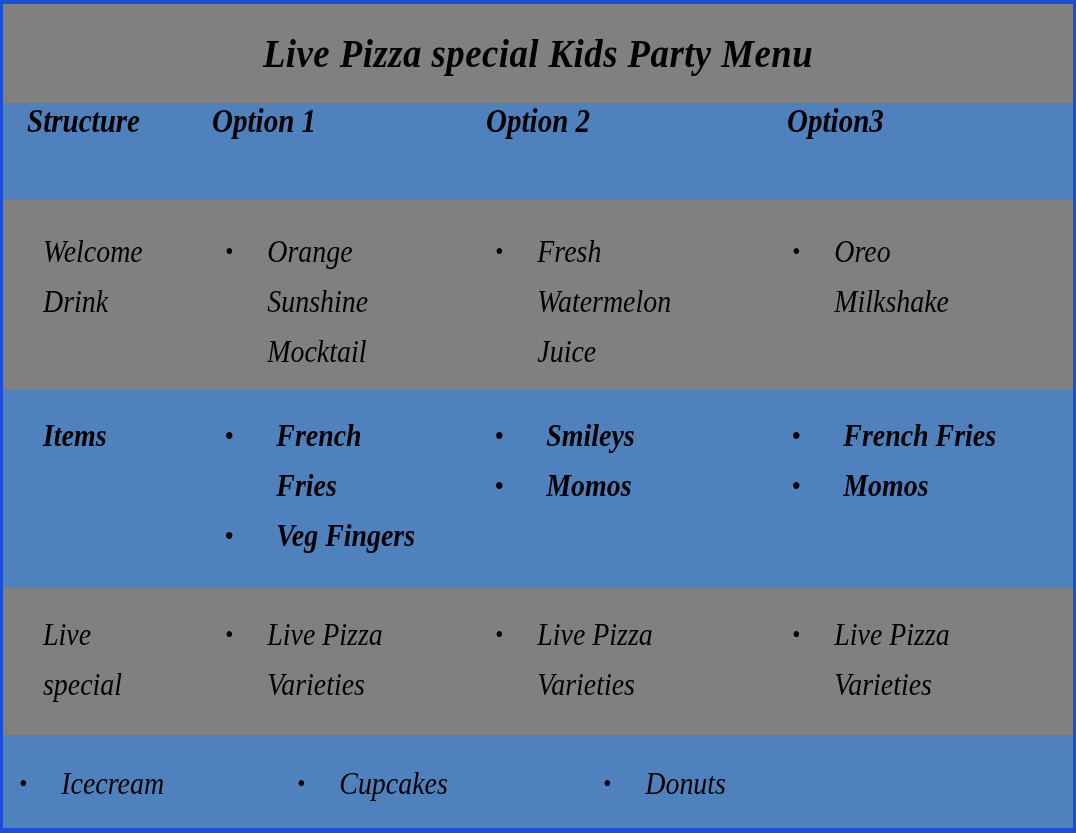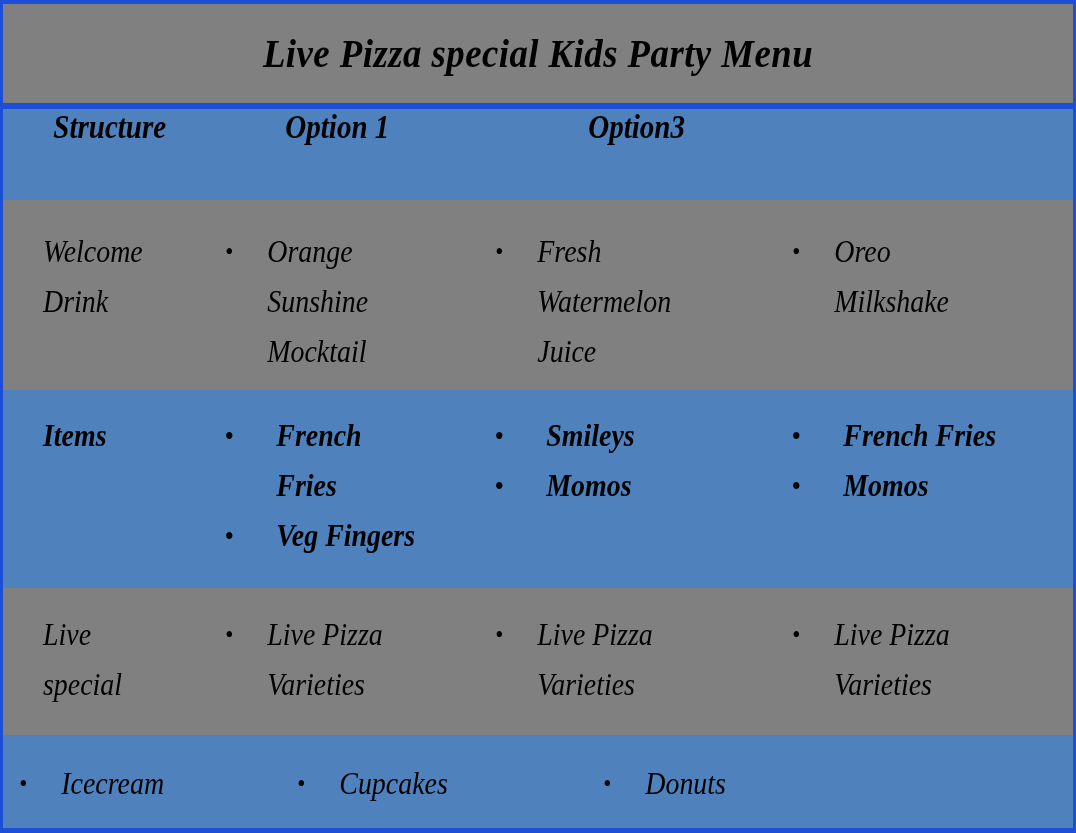--- a/index.html
+++ b/index.html
@@ -43,24 +43,23 @@
     font-style: italic;
     color: #000;
     letter-spacing: 0.5px;
     font-family: "Liberation Serif", "DejaVu Serif", serif;
     white-space: nowrap;
     transform: scaleX(0.92);
   }
 
   
   #header-row {
-    top: 109px;
+    top: 103px;
     height: 97px;
     align-items: center;
-    text-align: center;
   }
   .th {
     font-size: 33px;
     font-weight: bold;
     font-style: italic;
     color: #000;
     white-space: nowrap;
     transform: scaleX(0.88);
     transform-origin: left center;
   }
@@ -144,20 +143,23 @@
     <div class="title-text">Live Pizza special Kids Party Menu</div>
   </div>
 
   <div class="row blue" id="header-row">
     <div class="cell col-structure">
       <div class="th" style="padding-top:0">Structure</div>
     </div>
     <div class="cell col-opt1">
       <div class="th">Option 1</div>
     </div>
+    <div class="cell col-opt2">
+      <div class="th">Option 2</div>
+    </div>
     <div class="cell col-opt3">
       <div class="th">Option3</div>
     </div>
   </div>
 
   <div class="row gray body-row" id="row-welcome">
     <div class="cell col-structure">
       <div class="structure-label">Welcome
 Drink</div>
     </div>

